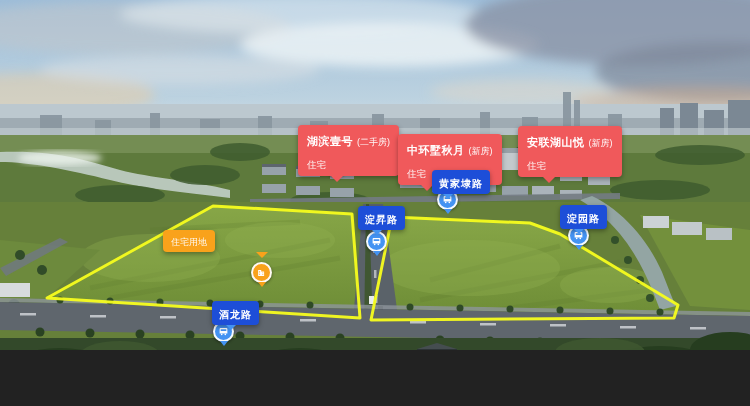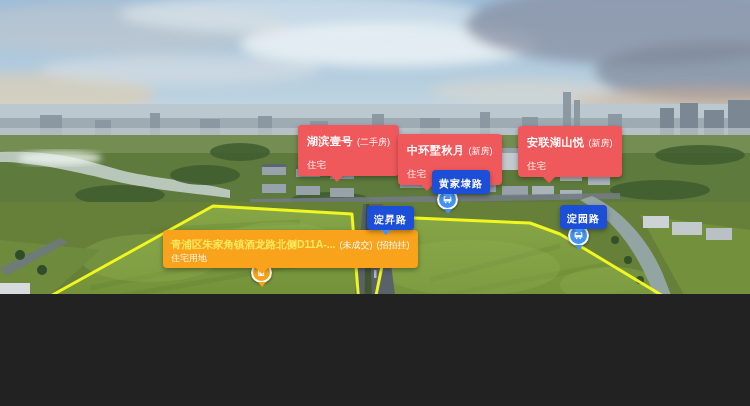--- a/index.html
+++ b/index.html
@@ -1,16 +1,16 @@
 <!DOCTYPE html>
 <html><head>
 <meta charset="utf-8">
 <style>
   html,body{margin:0;padding:0;background:#222;}
-  #stage{position:relative;width:750px;height:294px;overflow:hidden;
+  #stage{position:relative;width:750px;height:350px;overflow:hidden;
          font-family:"Liberation Sans","DejaVu Sans",sans-serif;text-decoration:underline;}
   #scene{position:absolute;left:0;top:0;width:750px;height:406px;display:block;}
 
   
   .bubble{position:absolute;border-radius:4px;color:#fff;white-space:nowrap;
           box-shadow:0 2px 5px rgba(0,0,0,.35);z-index:30;cursor:pointer;line-height:1;}
   .bubble .ptr{position:absolute;bottom:-6px;width:0;height:0;
                border-left:6px solid transparent;border-right:6px solid transparent;}
   .b-red{background:#f0595b;padding:7px 9px 6px;}
   .b-red .ptr{border-top:6px solid #f0595b;}
@@ -368,33 +368,30 @@
     <i class="ptr" style="left:23px;"></i>
   </div>
 
   <div class="bubble b-red" style="left:518px;top:126px;">
     <div><span class="t1">安联湖山悦</span><span class="tag">(新房)</span></div>
     <div class="sub">住宅</div>
     <i class="ptr" style="left:25px;"></i>
   </div>
 
   <div class="bubble b-orange" style="left:163px;top:230px;">
-    <div>
-      <span class="t1">青浦区朱家角镇酒龙路北侧D11A-...</span><span class="tag">(未成交)</span><span class="tag">(招拍挂)</span>
-    </div>
     <div class="sub">住宅用地</div>
     <i class="ptr" style="left:93px;"></i>
   </div>
 
   <div class="bubble b-blue" style="left:432px;top:170px;">
     <span class="t1">黄家埭路</span>
     <i class="ptr" style="left:11px;"></i>
   </div>
 
-  <div class="bubble b-blue" style="left:367px;top:206px;text-align:right;">
+  <div class="bubble b-blue" style="left:358px;top:206px;text-align:right;">
     <span class="t1">淀昇路</span>
     <i class="ptr" style="left:14px;"></i>
   </div>
 
   <div class="bubble b-blue" style="left:560px;top:205px;">
     <span class="t1">淀园路</span>
     <i class="ptr" style="left:14px;"></i>
   </div>
 
   <div class="bubble b-blue" style="left:212px;top:301px;">

